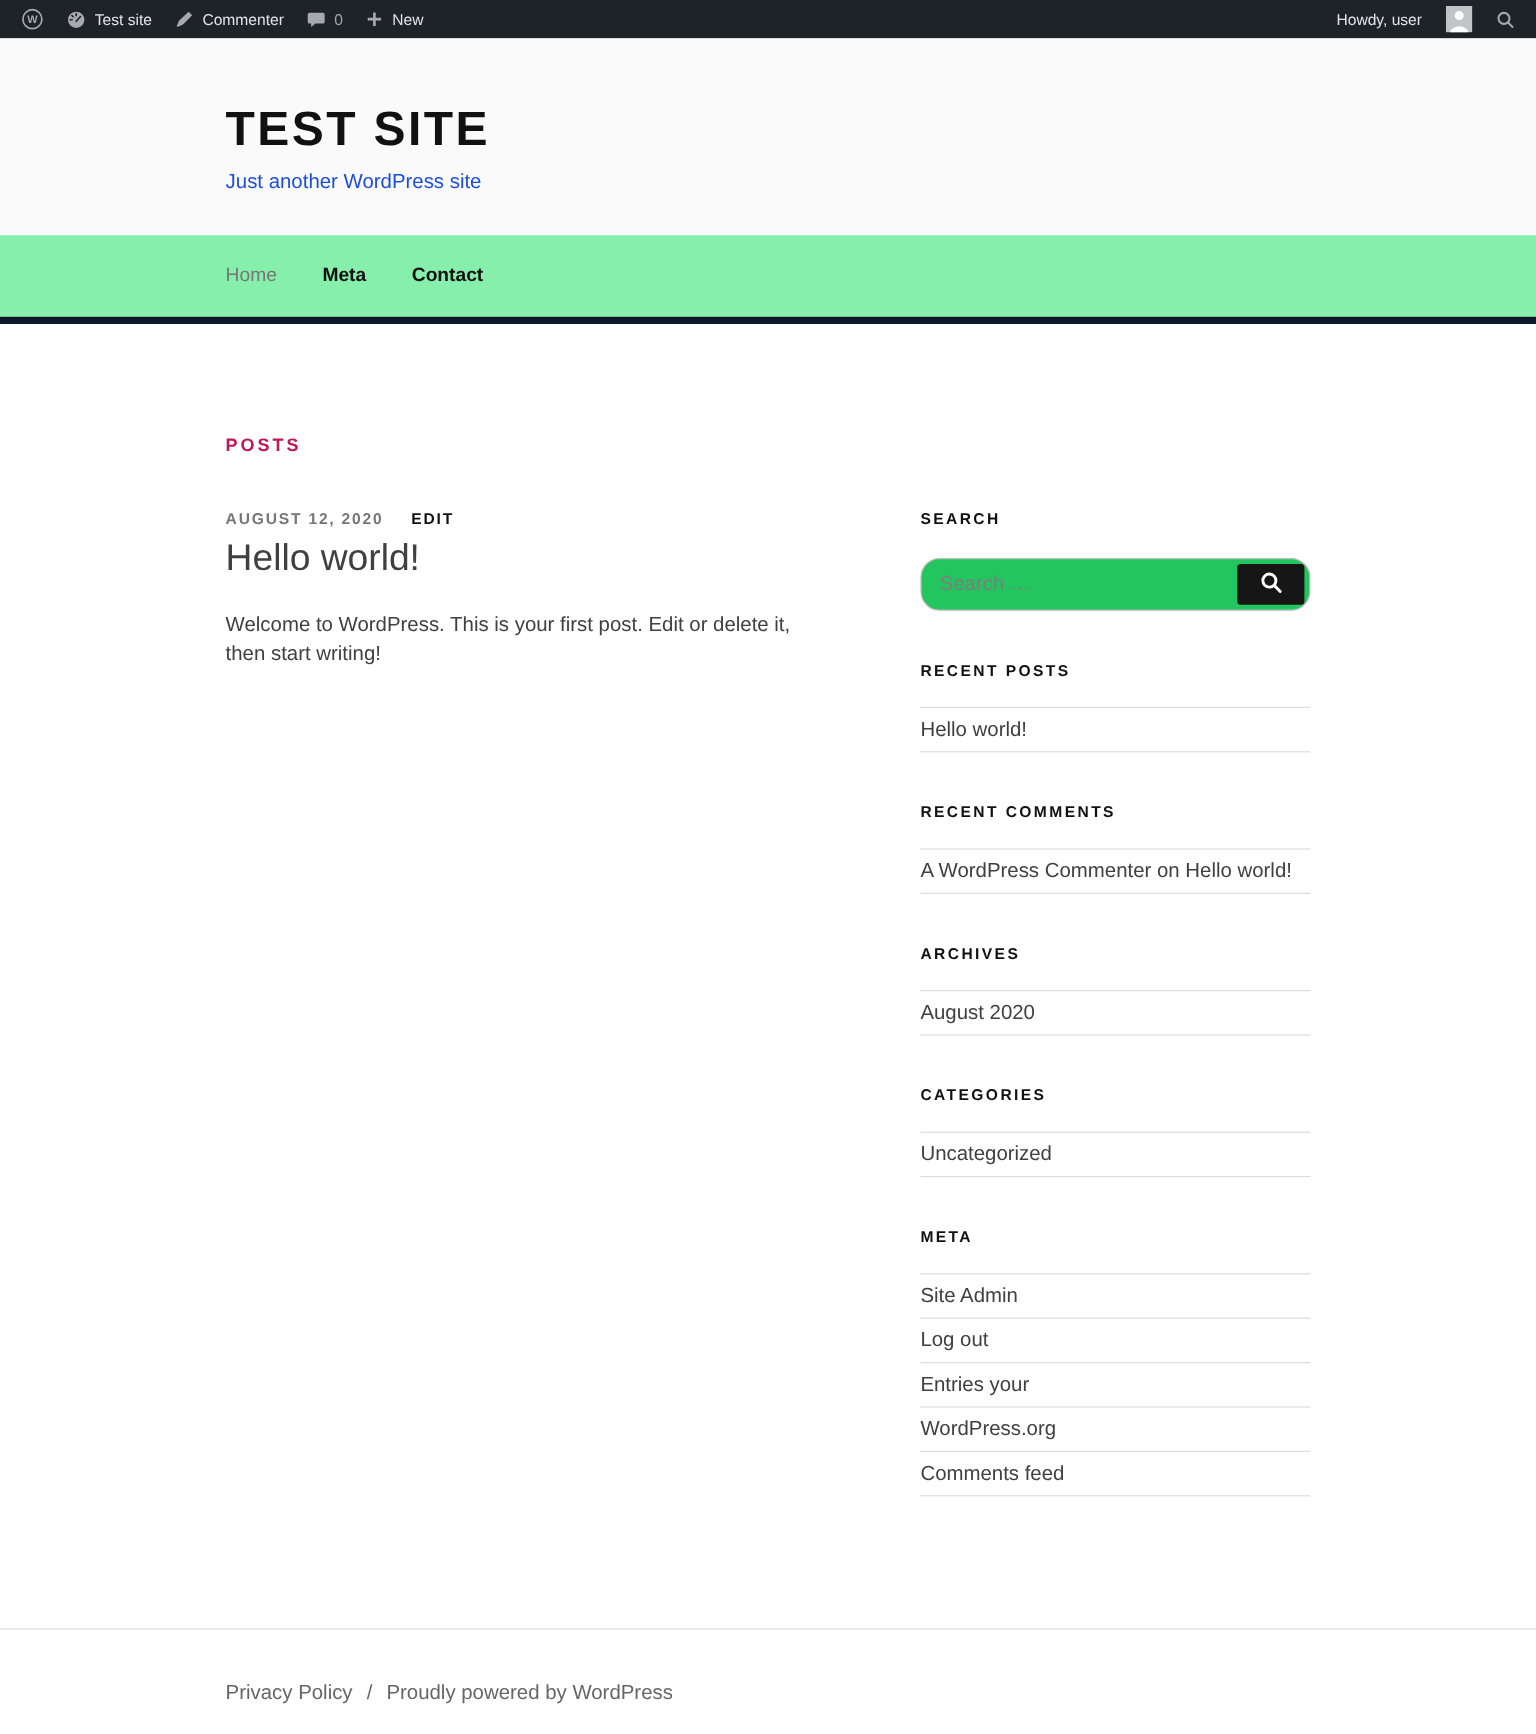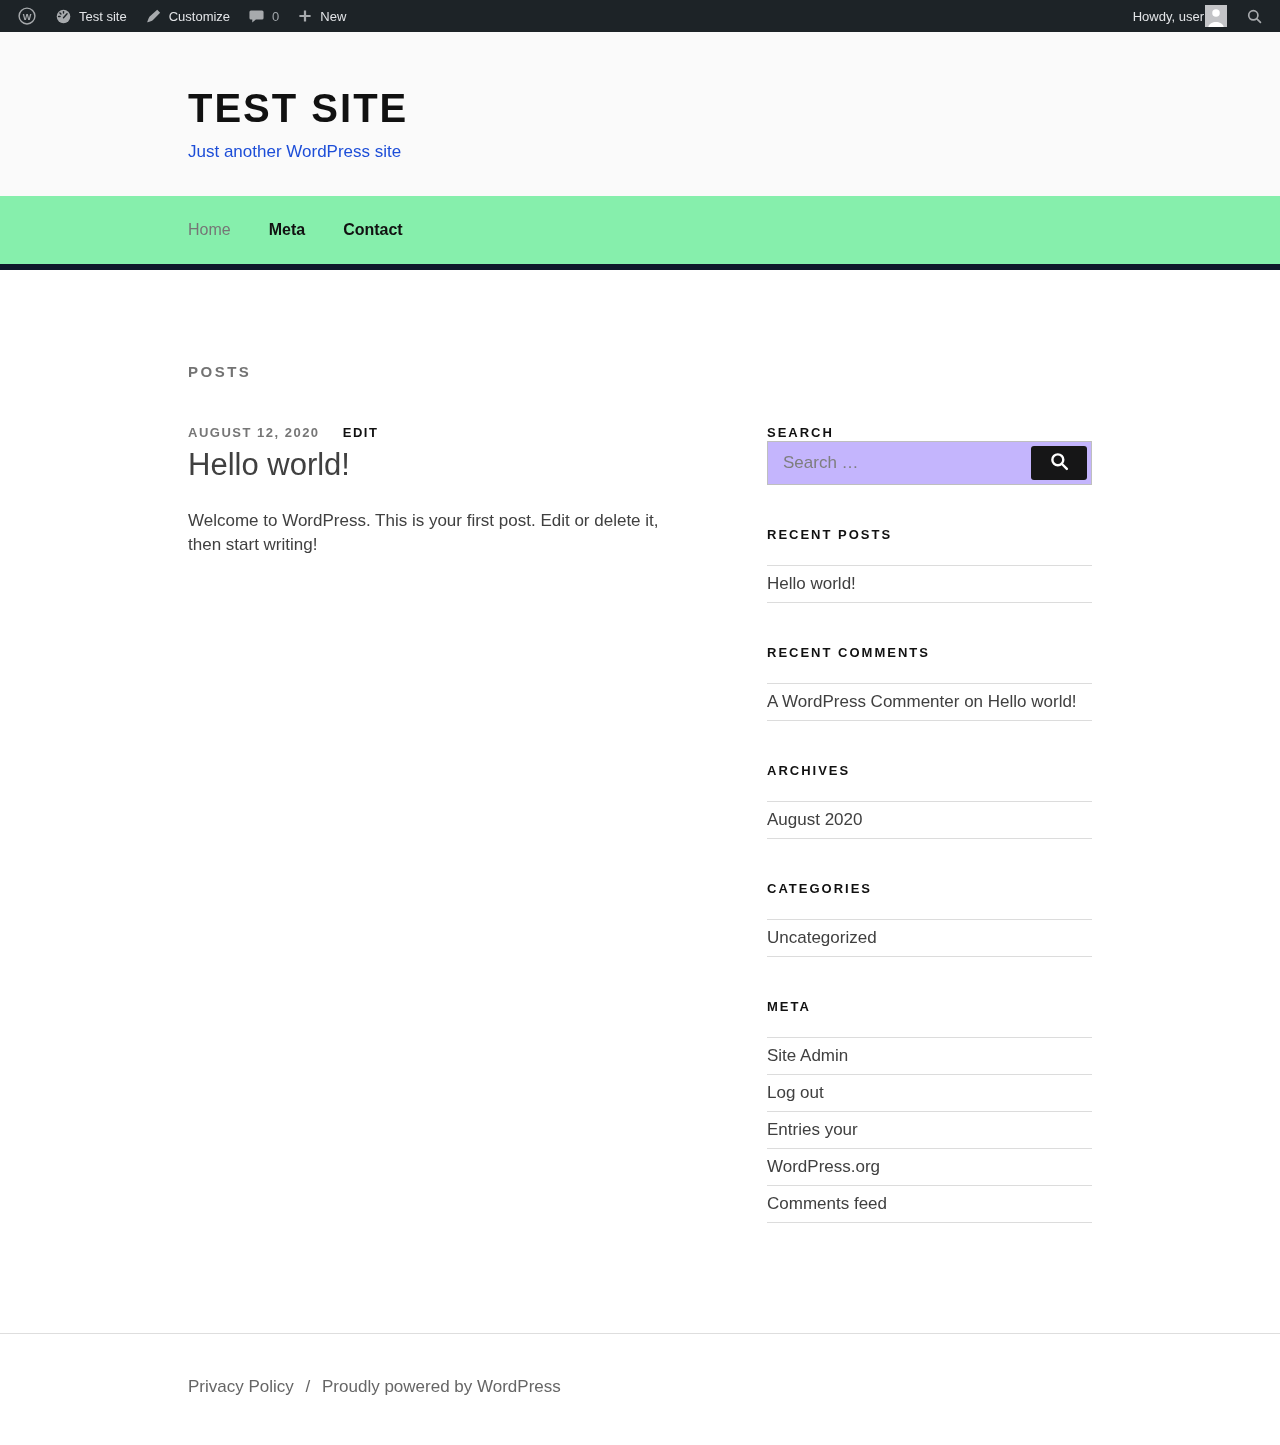--- a/index.html
+++ b/index.html
@@ -28,21 +28,21 @@
     gap: 7px;
     padding: 0 9px;
     height: 32px;
     color: #e2e4e7;
     cursor: pointer;
     text-decoration: none;
   }
   .ab-item svg { display: block; }
   .ab-count { color: #a0a5aa; }
   .ab-right { margin-left: auto; display: flex; align-items: center; }
-  .ab-howdy { display: flex; align-items: center; gap: 1px; padding: 0 10px; }
+  .ab-howdy { display: flex; align-items: center; gap: 20px; padding: 0 10px; }
   .ab-avatar { width: 22px; height: 22px; display: block; }
 
   
   .site-header { background: #fafafa; padding: 52px 0 34px; }
   .site-title {
     font-size: 40px;
     line-height: 48px;
     font-weight: 700;
     letter-spacing: 2px;
     color: #111;
@@ -69,21 +69,21 @@
   .nav-link.current { color: #767676; font-weight: 400; }
 
   
   .site-main { padding-top: 93px; padding-bottom: 110px; }
   .posts-heading {
     font-size: 15px;
     line-height: 18px;
     font-weight: 700;
     letter-spacing: 2.5px;
     text-transform: uppercase;
-    color: #737373;
+    color: #be185d;
     margin: 0;
   }
   .content-row { display: flex; margin-top: 44px; }
   .content-col { flex: 1 1 auto; padding-right: 85px; min-width: 0; }
   .sidebar-col { flex: 0 0 325px; width: 325px; }
 
   .entry-meta { font-size: 13px; line-height: 16px; letter-spacing: 1.5px; text-transform: uppercase; }
   .entry-date { color: #767676; font-weight: 600; margin-right: 18px; text-decoration: none; cursor: pointer; }
   .entry-edit { color: #111; font-weight: 700; text-decoration: none; cursor: pointer; }
   .entry-title {
@@ -103,24 +103,25 @@
     font-size: 13px;
     line-height: 16px;
     font-weight: 700;
     letter-spacing: 2px;
     text-transform: uppercase;
     color: #111;
     margin: 0;
   }
   .search-form {
     position: relative;
+    margin-top: 24px;
     height: 44px;
     border: 1px solid #bfbfbf;
-    border-radius: 0;
-    background: #c4b5fd;
+    border-radius: 16px;
+    background: #22c55e;
   }
   .search-input {
     width: 100%;
     height: 100%;
     border: none;
     outline: none;
     background: transparent;
     font-family: "Liberation Sans", sans-serif;
     font-size: 17px;
     color: #404040;
@@ -181,21 +182,21 @@
       </svg>
     </span>
     <span>Test site</span>
   </a>
   <a class="ab-item">
     <span>
       <svg width="17" height="17" viewBox="0 0 20 20">
         <path d="M14.4 2.2 L17.8 5.6 L9.4 14 C8.3 15.1 5.6 15.8 3.3 16.8 C2.8 17 2.5 16.6 2.7 16.1 C3.7 13.9 4.4 11.2 5.5 10.1 Z" fill="#a7aaad"></path>
       </svg>
     </span>
-    <span>Customize</span>
+    <span>Commenter</span>
   </a>
   <a class="ab-item">
     <span>
       <svg width="17" height="17" viewBox="0 0 20 20">
         <path d="M3.5 3 h13 a1.8 1.8 0 0 1 1.8 1.8 v7 a1.8 1.8 0 0 1 -1.8 1.8 h-7.2 l-4.3 3.4 v-3.4 h-1.5 a1.8 1.8 0 0 1 -1.8 -1.8 v-7 A1.8 1.8 0 0 1 3.5 3 Z" fill="#a7aaad"></path>
       </svg>
     </span>
     <span class="ab-count">0</span>
   </a>
   <a class="ab-item">

